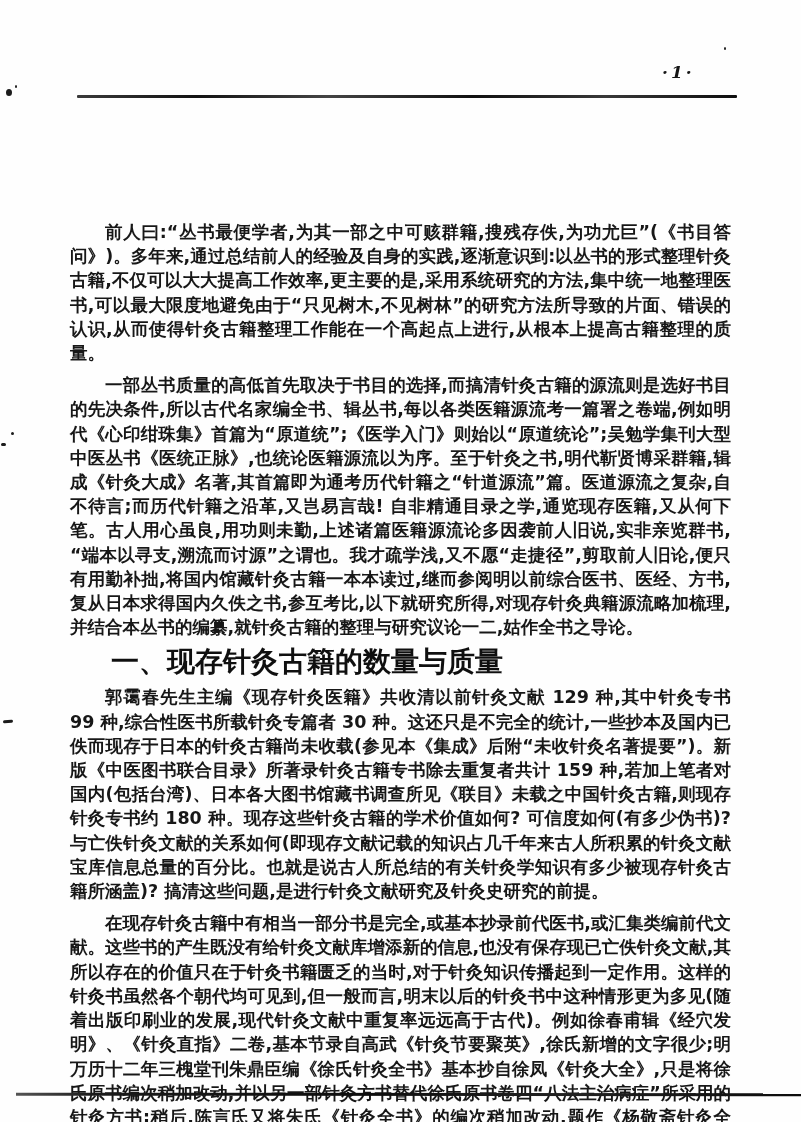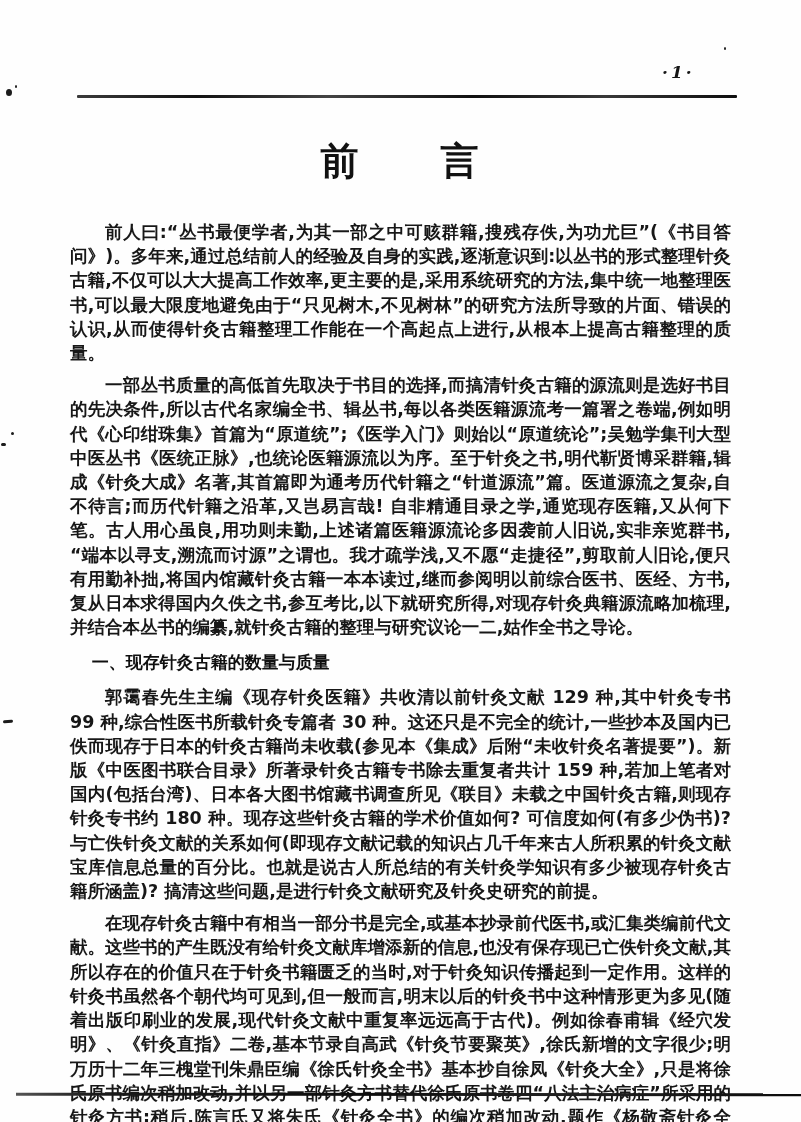--- a/index.html
+++ b/index.html
@@ -60,21 +60,21 @@
     color: #171717;
     text-align: justify;
     text-justify: inter-ideograph;
   }
   .content p {
     margin: 8px;
     text-indent: 2em;
   }
   .section-heading {
     margin: 3px 0 3px 0;
-    font-size: 17px;
+    font-size: 28px;
     line-height: 30px;
     font-weight: 800;
     color: #0f0f0f;
     text-indent: 1.75em;
   }
   .bottom-rule {
     position: absolute;
     top: 1093px;
     left: 16px;
     width: 785px;
@@ -97,21 +97,20 @@
 </style>
 </head>
 <body>
 
 <div class="page">
 
   <div class="page-number">·1·</div>
 
   <div class="header-rule"></div>
 
-  <h1 class="title">前　　言</h1>
 
   <div class="content">
     <p>前人曰:“丛书最便学者,为其一部之中可赅群籍,搜残存佚,为功尤巨”(《书目答问》)。多年来,通过总结前人的经验及自身的实践,逐渐意识到:以丛书的形式整理针灸古籍,不仅可以大大提高工作效率,更主要的是,采用系统研究的方法,集中统一地整理医书,可以最大限度地避免由于“只见树木,不见树林”的研究方法所导致的片面、错误的认识,从而使得针灸古籍整理工作能在一个高起点上进行,从根本上提高古籍整理的质量。</p>
     <p>一部丛书质量的高低首先取决于书目的选择,而搞清针灸古籍的源流则是选好书目的先决条件,所以古代名家编全书、辑丛书,每以各类医籍源流考一篇署之卷端,例如明代《心印绀珠集》首篇为“原道统”;《医学入门》则始以“原道统论”;吴勉学集刊大型中医丛书《医统正脉》,也统论医籍源流以为序。至于针灸之书,明代靳贤博采群籍,辑成《针灸大成》名著,其首篇即为通考历代针籍之“针道源流”篇。医道源流之复杂,自不待言;而历代针籍之沿革,又岂易言哉! 自非精通目录之学,通览现存医籍,又从何下笔。古人用心虽良,用功则未勤,上述诸篇医籍源流论多因袭前人旧说,实非亲览群书,“端本以寻支,溯流而讨源”之谓也。我才疏学浅,又不愿“走捷径”,剪取前人旧论,便只有用勤补拙,将国内馆藏针灸古籍一本本读过,继而参阅明以前综合医书、医经、方书,复从日本求得国内久佚之书,参互考比,以下就研究所得,对现存针灸典籍源流略加梳理,并结合本丛书的编纂,就针灸古籍的整理与研究议论一二,姑作全书之导论。</p>
 
     <h2 class="section-heading">一、现存针灸古籍的数量与质量</h2>
 
     <p>郭霭春先生主编《现存针灸医籍》共收清以前针灸文献 129 种,其中针灸专书 99 种,综合性医书所载针灸专篇者 30 种。这还只是不完全的统计,一些抄本及国内已佚而现存于日本的针灸古籍尚未收载(参见本《集成》后附“未收针灸名著提要”)。新版《中医图书联合目录》所著录针灸古籍专书除去重复者共计 159 种,若加上笔者对国内(包括台湾)、日本各大图书馆藏书调查所见《联目》未载之中国针灸古籍,则现存针灸专书约 180 种。现存这些针灸古籍的学术价值如何? 可信度如何(有多少伪书)?与亡佚针灸文献的关系如何(即现存文献记载的知识占几千年来古人所积累的针灸文献宝库信息总量的百分比。也就是说古人所总结的有关针灸学知识有多少被现存针灸古籍所涵盖)? 搞清这些问题,是进行针灸文献研究及针灸史研究的前提。</p>
     <p>在现存针灸古籍中有相当一部分书是完全,或基本抄录前代医书,或汇集类编前代文献。这些书的产生既没有给针灸文献库增添新的信息,也没有保存现已亡佚针灸文献,其所以存在的价值只在于针灸书籍匮乏的当时,对于针灸知识传播起到一定作用。这样的针灸书虽然各个朝代均可见到,但一般而言,明末以后的针灸书中这种情形更为多见(随着出版印刷业的发展,现代针灸文献中重复率远远高于古代)。例如徐春甫辑《经穴发明》、《针灸直指》二卷,基本节录自高武《针灸节要聚英》,徐氏新增的文字很少;明万历十二年三槐堂刊朱鼎臣编《徐氏针灸全书》基本抄自徐凤《针灸大全》,只是将徐氏原书编次稍加改动,并以另一部针灸方书替代徐氏原书卷四“八法主治病症”所采用的针灸方书;稍后,陈言氏又将朱氏《针灸全书》的编次稍加改动,题作《杨敬斋针灸全书》,同由建阳书坊刊于万历十九年(1591)。万历间又有与杨继洲、靳贤《针灸大成》同名的针灸书,所载内容主要为针灸腧穴及主治,系节录自高武《针灸聚英》及杨继洲、靳贤编《针灸大成》,卷端题曰“吴文炳辑”。该书虽名曰“针灸大成”,但内容反而远不及吴文炳所编非针灸专书《医家赤帜益辨全书》系统、</p>
   </div>

